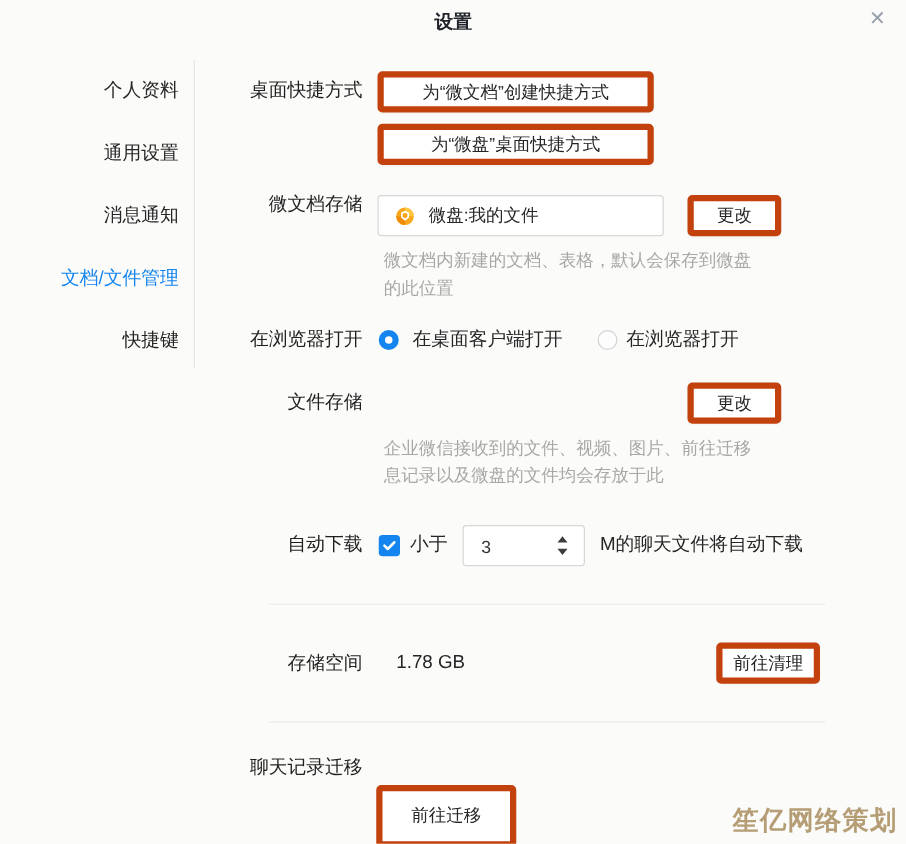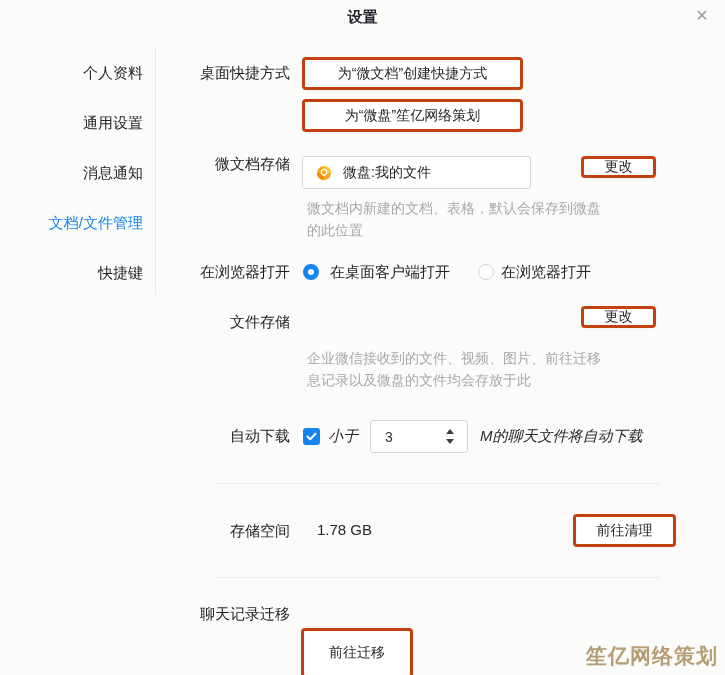--- a/index.html
+++ b/index.html
@@ -33,29 +33,29 @@
     background: #e7e7e7;
   }
 
   
   .row-label {
     position: absolute; right: 435px; height: 20px; line-height: 20px;
     font-size: 15px; color: #1f1f1f; white-space: nowrap;
   }
 
   .btn {
-    position: absolute; background: #fff; border: 3px solid #c2410c;
+    position: absolute; background: #fff; border: 5px solid #c2410c;
     border-radius: 4px; font-size: 14px; color: #262626;
     font-family: inherit; cursor: pointer;
     box-shadow: 0 1px 2px rgba(0,0,0,0.03);
     display: flex; align-items: center; justify-content: center;
     white-space: nowrap;
   }
   .btn-wide { left: 302px; width: 221px; height: 33px; }
-  .btn-change { left: 581px; width: 75px; height: 22px; }
+  .btn-change { left: 550px; width: 75px; height: 33px; }
 
   .path-box {
     position: absolute; left: 302px; width: 229px; height: 33px;
     background: #fff; border: 1px solid #d7d7d5; border-radius: 3px;
     display: flex; align-items: center; padding-left: 13px;
     font-size: 14px; color: #262626; overflow: hidden; white-space: nowrap;
   }
   .path-box .txt { margin-left: 11px; }
 
   .hint {
@@ -87,27 +87,27 @@
     display: flex; align-items: center;
   }
   .spinner .val { padding-left: 14px; font-size: 14px; color: #333; flex: 1; }
   .spin-arrows {
     display: flex; flex-direction: column; align-items: center;
     gap: 5px; padding-right: 13px; cursor: pointer;
   }
   .tri-up { width: 0; height: 0; border-left: 4px solid transparent; border-right: 4px solid transparent; border-bottom: 5px solid #3c3c3c; }
   .tri-down { width: 0; height: 0; border-left: 4px solid transparent; border-right: 4px solid transparent; border-top: 5px solid #3c3c3c; }
 
-  .inline-text { position: absolute; font-size: 15px; color: #262626; line-height: 20px; white-space: nowrap; font-style: italic; }
+  .inline-text { position: absolute; font-size: 15px; color: #262626; line-height: 20px; white-space: nowrap; }
 
   .h-divider { position: absolute; left: 215px; width: 445px; height: 1px; background: #ececea; }
 
   .storage-value { position: absolute; left: 317px; top: 521px; font-size: 15px; color: #262626; }
 
-  .btn-clean { left: 573px; top: 514px; width: 103px; height: 33px; }
+  .btn-clean { left: 573px; top: 514px; width: 83px; height: 33px; }
   .btn-migrate { left: 301px; top: 628px; width: 112px; height: 50px; font-family: Liberation Serif, serif; }
 
   .redacted {
     display: inline-block; width: 46px; height: 14px; margin: 0 1px;
     background: #fff; border-radius: 3px;
     box-shadow: 0 0 4px 3px rgba(255,255,255,0.96);
   }
 
   .watermark {
     position: absolute; right: 7px; bottom: 5px;
@@ -127,21 +127,21 @@
 
   <div class="side-item" style="top:63px">个人资料</div>
   <div class="side-item" style="top:113px">通用设置</div>
   <div class="side-item" style="top:163px">消息通知</div>
   <div class="side-item active" style="top:213px">文档/文件管理</div>
   <div class="side-item" style="top:263px">快捷键</div>
   <div class="v-divider"></div>
 
   <div class="row-label" style="top:63px">桌面快捷方式</div>
   <button class="btn btn-wide" style="top:57px">为“微文档”创建快捷方式</button>
-  <button class="btn btn-wide" style="top:99px">为“微盘”笙亿网络策划</button>
+  <button class="btn btn-wide" style="top:99px">为“微盘”桌面快捷方式</button>
 
   <div class="row-label" style="top:154px">微文档存储</div>
   <div class="path-box" style="top:156px">
     <svg class="icon-16" viewBox="0 0 16 16">
       <circle cx="8" cy="8" r="7" fill="#faa61a"></circle>
       <path d="M8 1 a7 7 0 0 1 7 7 l-7 0 z" fill="#ffc53e"></path>
       <path d="M8 15 a7 7 0 0 1 -7 -7 l7 0 z" fill="#f08c0a"></path>
       <path d="M11.2 5.2 L8 3.6 L4.8 5.2 L4.8 9 L8 11.6 L11.2 9 Z" fill="#fff"></path>
       <path d="M9.9 6 L8 5.1 L6.1 6 L6.1 8.3 L8 9.8 L9.9 8.3 Z" fill="#faa61a"></path>
     </svg>

